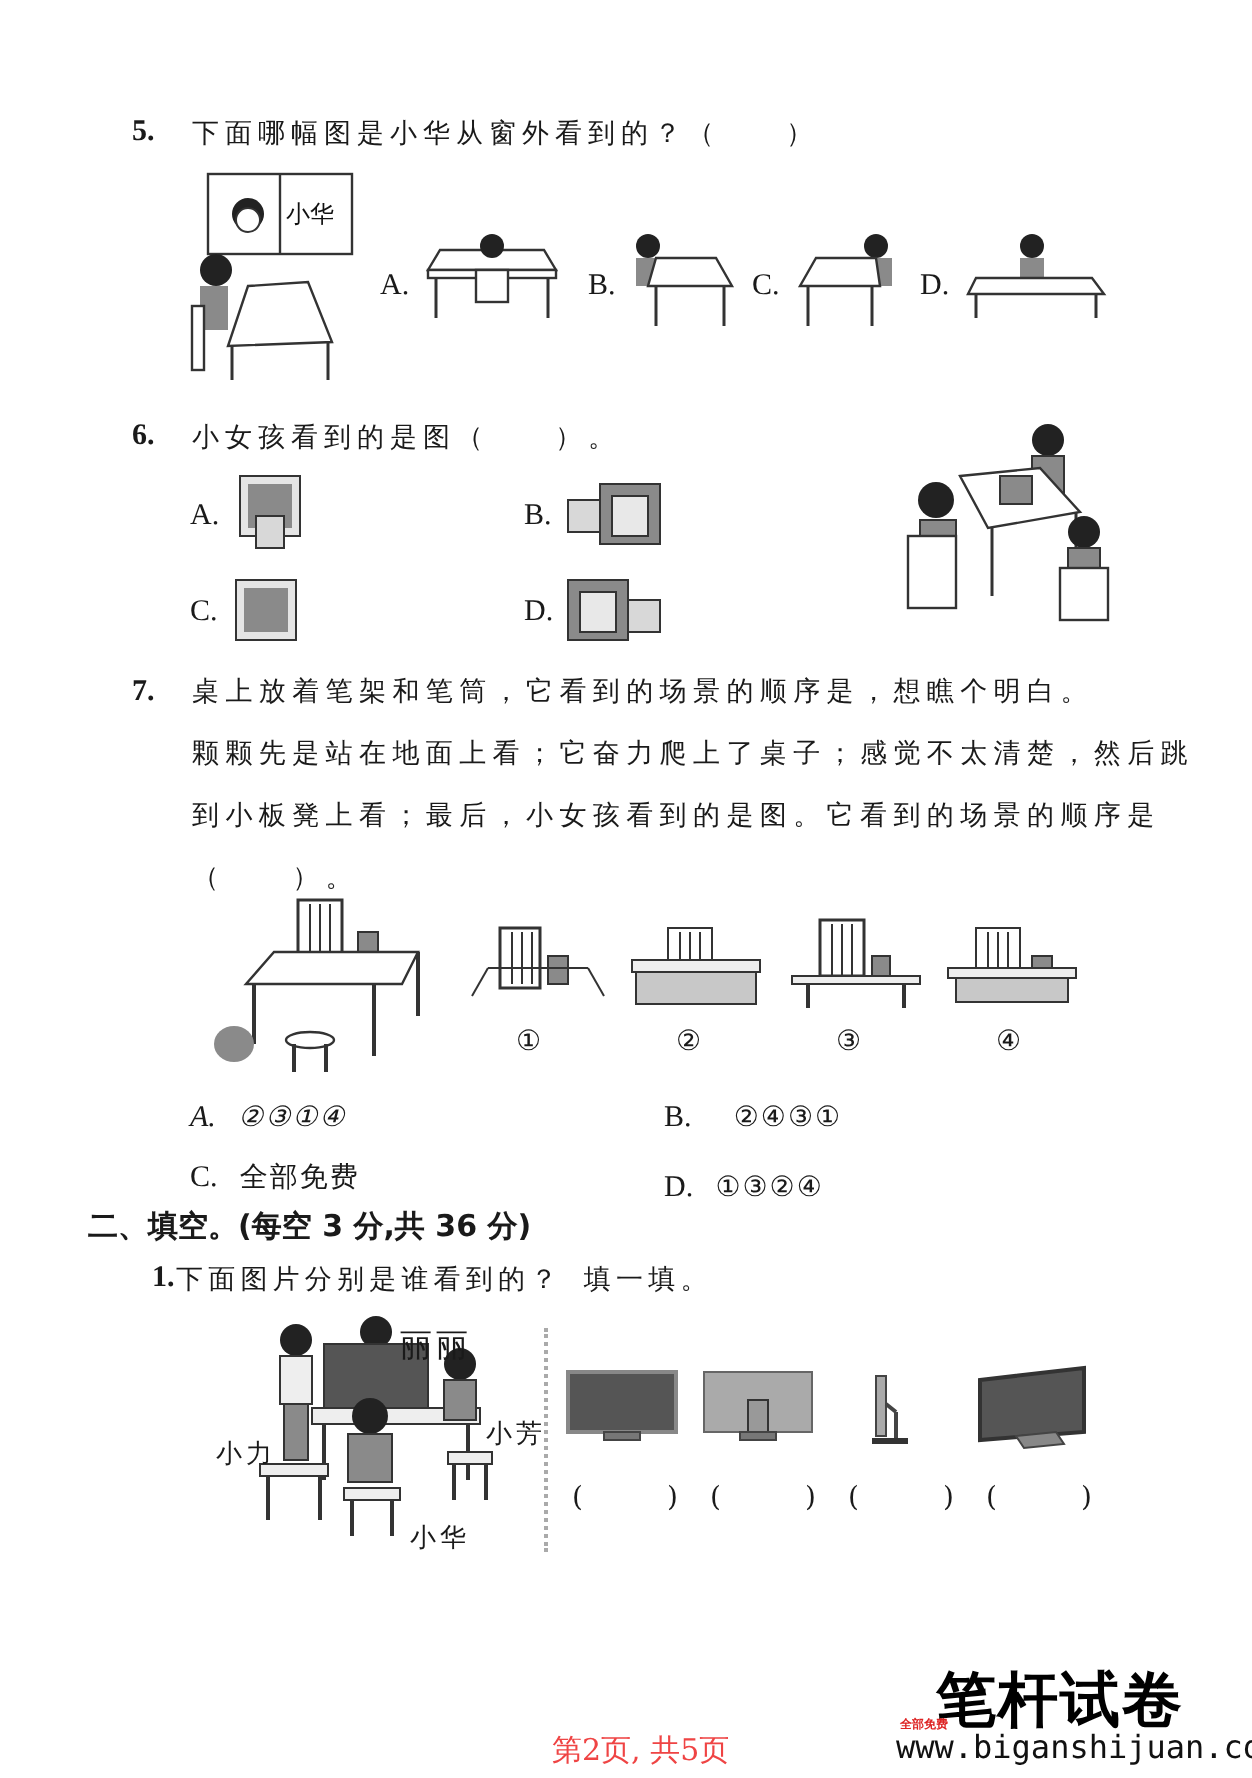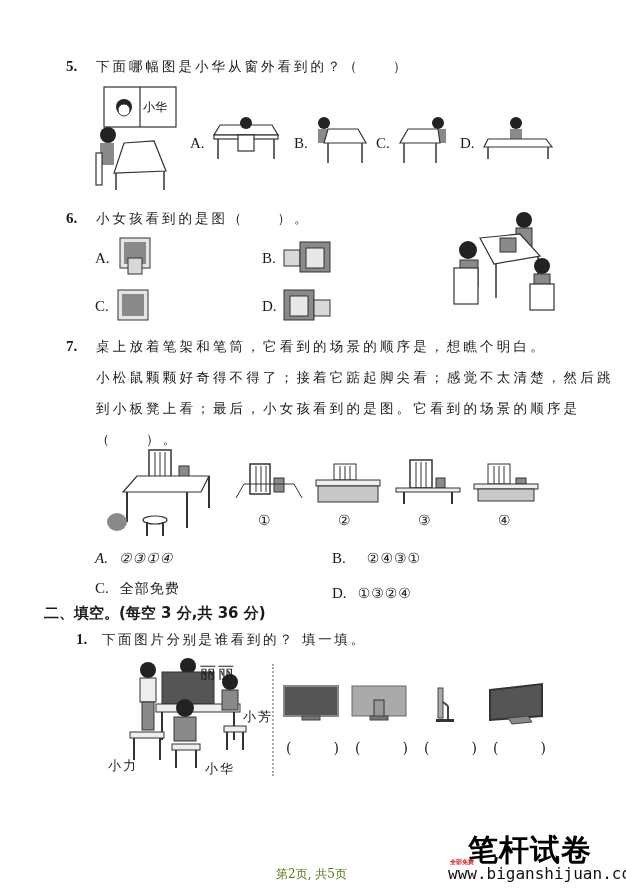--- a/index.html
+++ b/index.html
@@ -1,29 +1,29 @@
 <!DOCTYPE html>
 <html><head>
 <meta charset="utf-8">
 <style>
   * { box-sizing: border-box; margin: 0; padding: 0; }
   html, body { width: 626px; height: 889px; background: #ffffff; overflow: hidden; }
   body { position: relative; font-family: "DejaVu Serif", serif; color: #1a1a1a; }
   .abs { position: absolute; }
   .qnum { font-family: "Liberation Serif", serif; font-weight: bold; font-size: 15px; }
-  .qtext { font-size: 13.5px; letter-spacing: 3px; white-space: nowrap; }
+  .qtext { font-size: 13.5px; letter-spacing: 3px; white-space: nowrap; font-family: Liberation Mono, monospace; }
   .opt { font-family: "Liberation Serif", serif; font-size: 15px; }
   .circ { font-size: 14px; letter-spacing: 1px; }
   .section { font-family: "DejaVu Sans", sans-serif; font-weight: bold; font-size: 15px; }
   .section .score { font-weight: bold; }
   .para { font-size: 13.5px; letter-spacing: 3.2px; line-height: 31px; white-space: nowrap; }
   svg { position: absolute; overflow: visible; }
   .gray { fill: #8a8a8a; }
   .line { stroke: #333; stroke-width: 1.2; fill: #fff; }
-  .footer { font-family: "DejaVu Serif", serif; font-size: 12px; color: #4d7c0f; }
+  .footer { font-family: "DejaVu Serif", serif; font-size: 15px; color: #ef4444; }
   .brand { font-family: "DejaVu Sans", sans-serif; font-weight: bold; font-size: 30px; color: #000000; letter-spacing: 1px; }
   .brand-url { font-family: "DejaVu Sans Mono", monospace; font-size: 16px; color: #111; }
   .brand-red { font-family: "DejaVu Sans", sans-serif; font-size: 6px; color: #d22; font-weight: bold; }
   .blank { font-family: "DejaVu Serif", serif; font-size: 14px; }
   .dotline { border-left: 2px dotted #aaa; }
 </style>
 </head>
 <body>
 
 <div class="abs qnum" style="left:66px;top:58px;">5.</div>
@@ -134,21 +134,21 @@
     <rect x="10" y="52" width="18" height="26" class="gray" stroke="#333"></rect>
     <rect x="4" y="60" width="24" height="36" class="line" fill="none"></rect>
     <circle cx="92" cy="58" r="8" fill="#222"></circle>
     <rect x="84" y="66" width="16" height="20" class="gray" stroke="#333"></rect>
     <rect x="80" y="76" width="24" height="26" class="line" fill="none"></rect>
   </svg>
 </div>
 
 <div class="abs qnum" style="left:66px;top:338px;">7.</div>
 <div class="abs para" style="left:96px;top:331px;">桌上放着笔架和笔筒，它看到的场景的顺序是，想瞧个明白。</div>
-<div class="abs para" style="left:96px;top:362px;">小松鼠颗颗好奇得不得了；接着它踮起脚尖看；感觉不太清楚，然后跳</div>
+<div class="abs para" style="left:96px;top:362px;">颗颗先是站在地面上看；它奋力爬上了桌子；感觉不太清楚，然后跳</div>
 <div class="abs para" style="left:96px;top:393px;">到小板凳上看；最后，小女孩看到的是图。它看到的场景的顺序是</div>
 <div class="abs para" style="left:96px;top:424px;">（　　）。</div>
 
 <div class="abs" style="left:105px;top:448px;width:110px;height:90px;">
   <svg width="110" height="90">
     <rect x="44" y="2" width="22" height="30" fill="#fff" stroke="#333" stroke-width="1.5"></rect>
     <line x1="50" y1="4" x2="50" y2="30" stroke="#333"></line>
       <line x1="55" y1="4" x2="55" y2="30" stroke="#333"></line>
       <line x1="60" y1="4" x2="60" y2="30" stroke="#333"></line>
     <rect x="74" y="18" width="10" height="14" class="gray" stroke="#333"></rect>
@@ -229,21 +229,21 @@
 <div class="abs" style="left:332px;top:583px;">
   <span class="opt">D.</span>
   <span class="circ" style="margin-left:6px;">①③②④</span>
 </div>
 
 <div class="abs section" style="left:44px;top:604px;">
   <span>二、填空。</span><span class="score">(每空 3 分,共 36 分)</span>
 </div>
 
 <div class="abs qnum" style="left:76px;top:631px;">1.</div>
-<div class="abs qtext" style="left:102px;top:631px;letter-spacing:2.6px;">下面图片分别是谁看到的？ 填一填。</div>
+<div class="abs qtext" style="left:88px;top:631px;letter-spacing:2.6px;">下面图片分别是谁看到的？ 填一填。</div>
 
 <div class="abs" style="left:130px;top:660px;width:118px;height:110px;">
   <svg width="118" height="110">
     <circle cx="18" cy="10" r="8" fill="#222"></circle>
     <rect x="10" y="18" width="16" height="24" fill="#eee" stroke="#333"></rect>
     <rect x="12" y="42" width="12" height="28" class="gray" stroke="#333"></rect>
     <circle cx="58" cy="6" r="8" fill="#222"></circle>
     <rect x="32" y="12" width="52" height="32" fill="#555" stroke="#333"></rect>
     <rect x="26" y="44" width="84" height="8" fill="#eee" stroke="#333"></rect>
     <line x1="32" y1="52" x2="32" y2="80" stroke="#333" stroke-width="2"></line>
@@ -257,21 +257,21 @@
     <line x1="30" y1="78" x2="30" y2="100" stroke="#333" stroke-width="2"></line>
     <rect x="42" y="84" width="28" height="6" fill="#eee" stroke="#333"></rect>
     <line x1="46" y1="90" x2="46" y2="108" stroke="#333" stroke-width="2"></line>
     <line x1="66" y1="90" x2="66" y2="108" stroke="#333" stroke-width="2"></line>
     <rect x="94" y="66" width="22" height="6" fill="#eee" stroke="#333"></rect>
     <line x1="97" y1="72" x2="97" y2="90" stroke="#333" stroke-width="2"></line>
     <line x1="113" y1="72" x2="113" y2="90" stroke="#333" stroke-width="2"></line>
   </svg>
 </div>
 <div class="abs" style="left:200px;top:663px;font-size:16px;letter-spacing:2px;">丽丽</div>
-<div class="abs" style="left:108px;top:718px;font-size:13px;letter-spacing:2px;margin-top:39px;">小力</div>
+<div class="abs" style="left:108px;top:718px;font-size:13px;letter-spacing:2px;">小力</div>
 <div class="abs" style="left:243px;top:708px;font-size:13px;letter-spacing:2px;">小芳</div>
 <div class="abs" style="left:205px;top:760px;font-size:13px;letter-spacing:2px;">小华</div>
 
 <div class="abs dotline" style="left:272px;top:664px;height:112px;"></div>
 
 <div class="abs" style="left:284px;top:686px;width:56px;height:36px;">
   <svg width="56" height="36">
       <rect x="0" y="0" width="54" height="30" fill="#555" stroke="#888" stroke-width="2"></rect>
       <rect x="18" y="30" width="18" height="4" fill="#777" stroke="#444"></rect>
     </svg>

